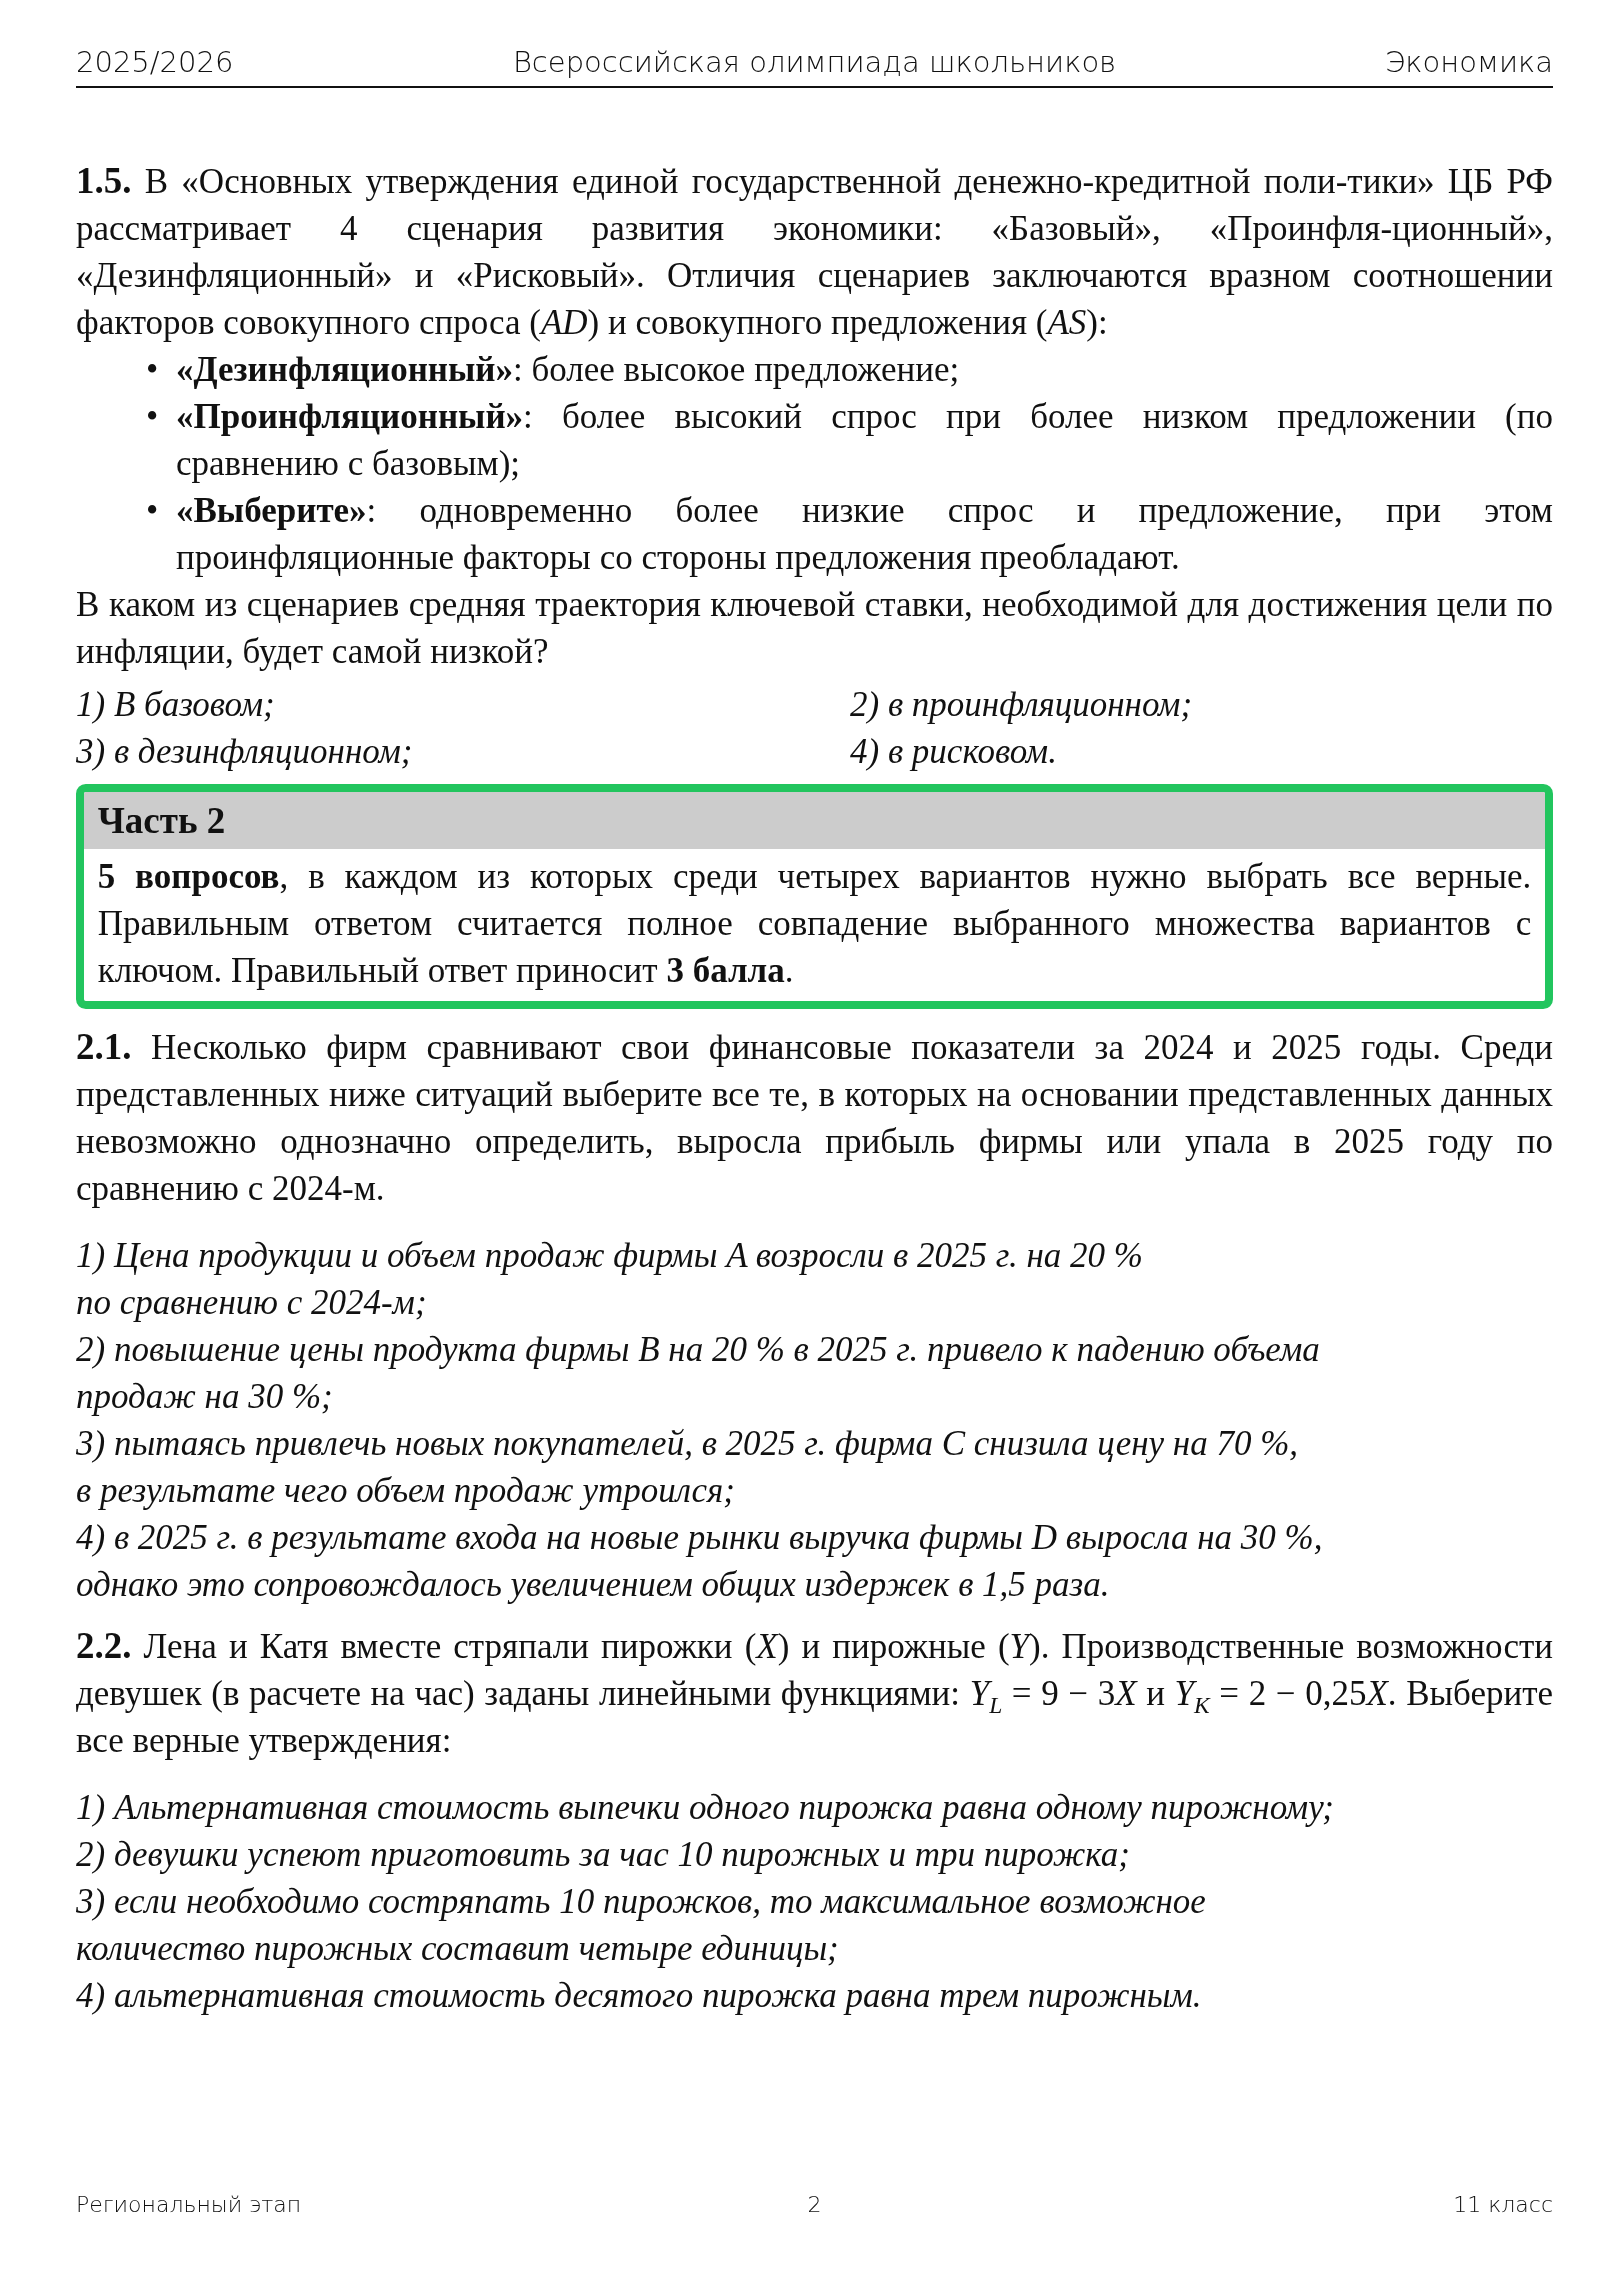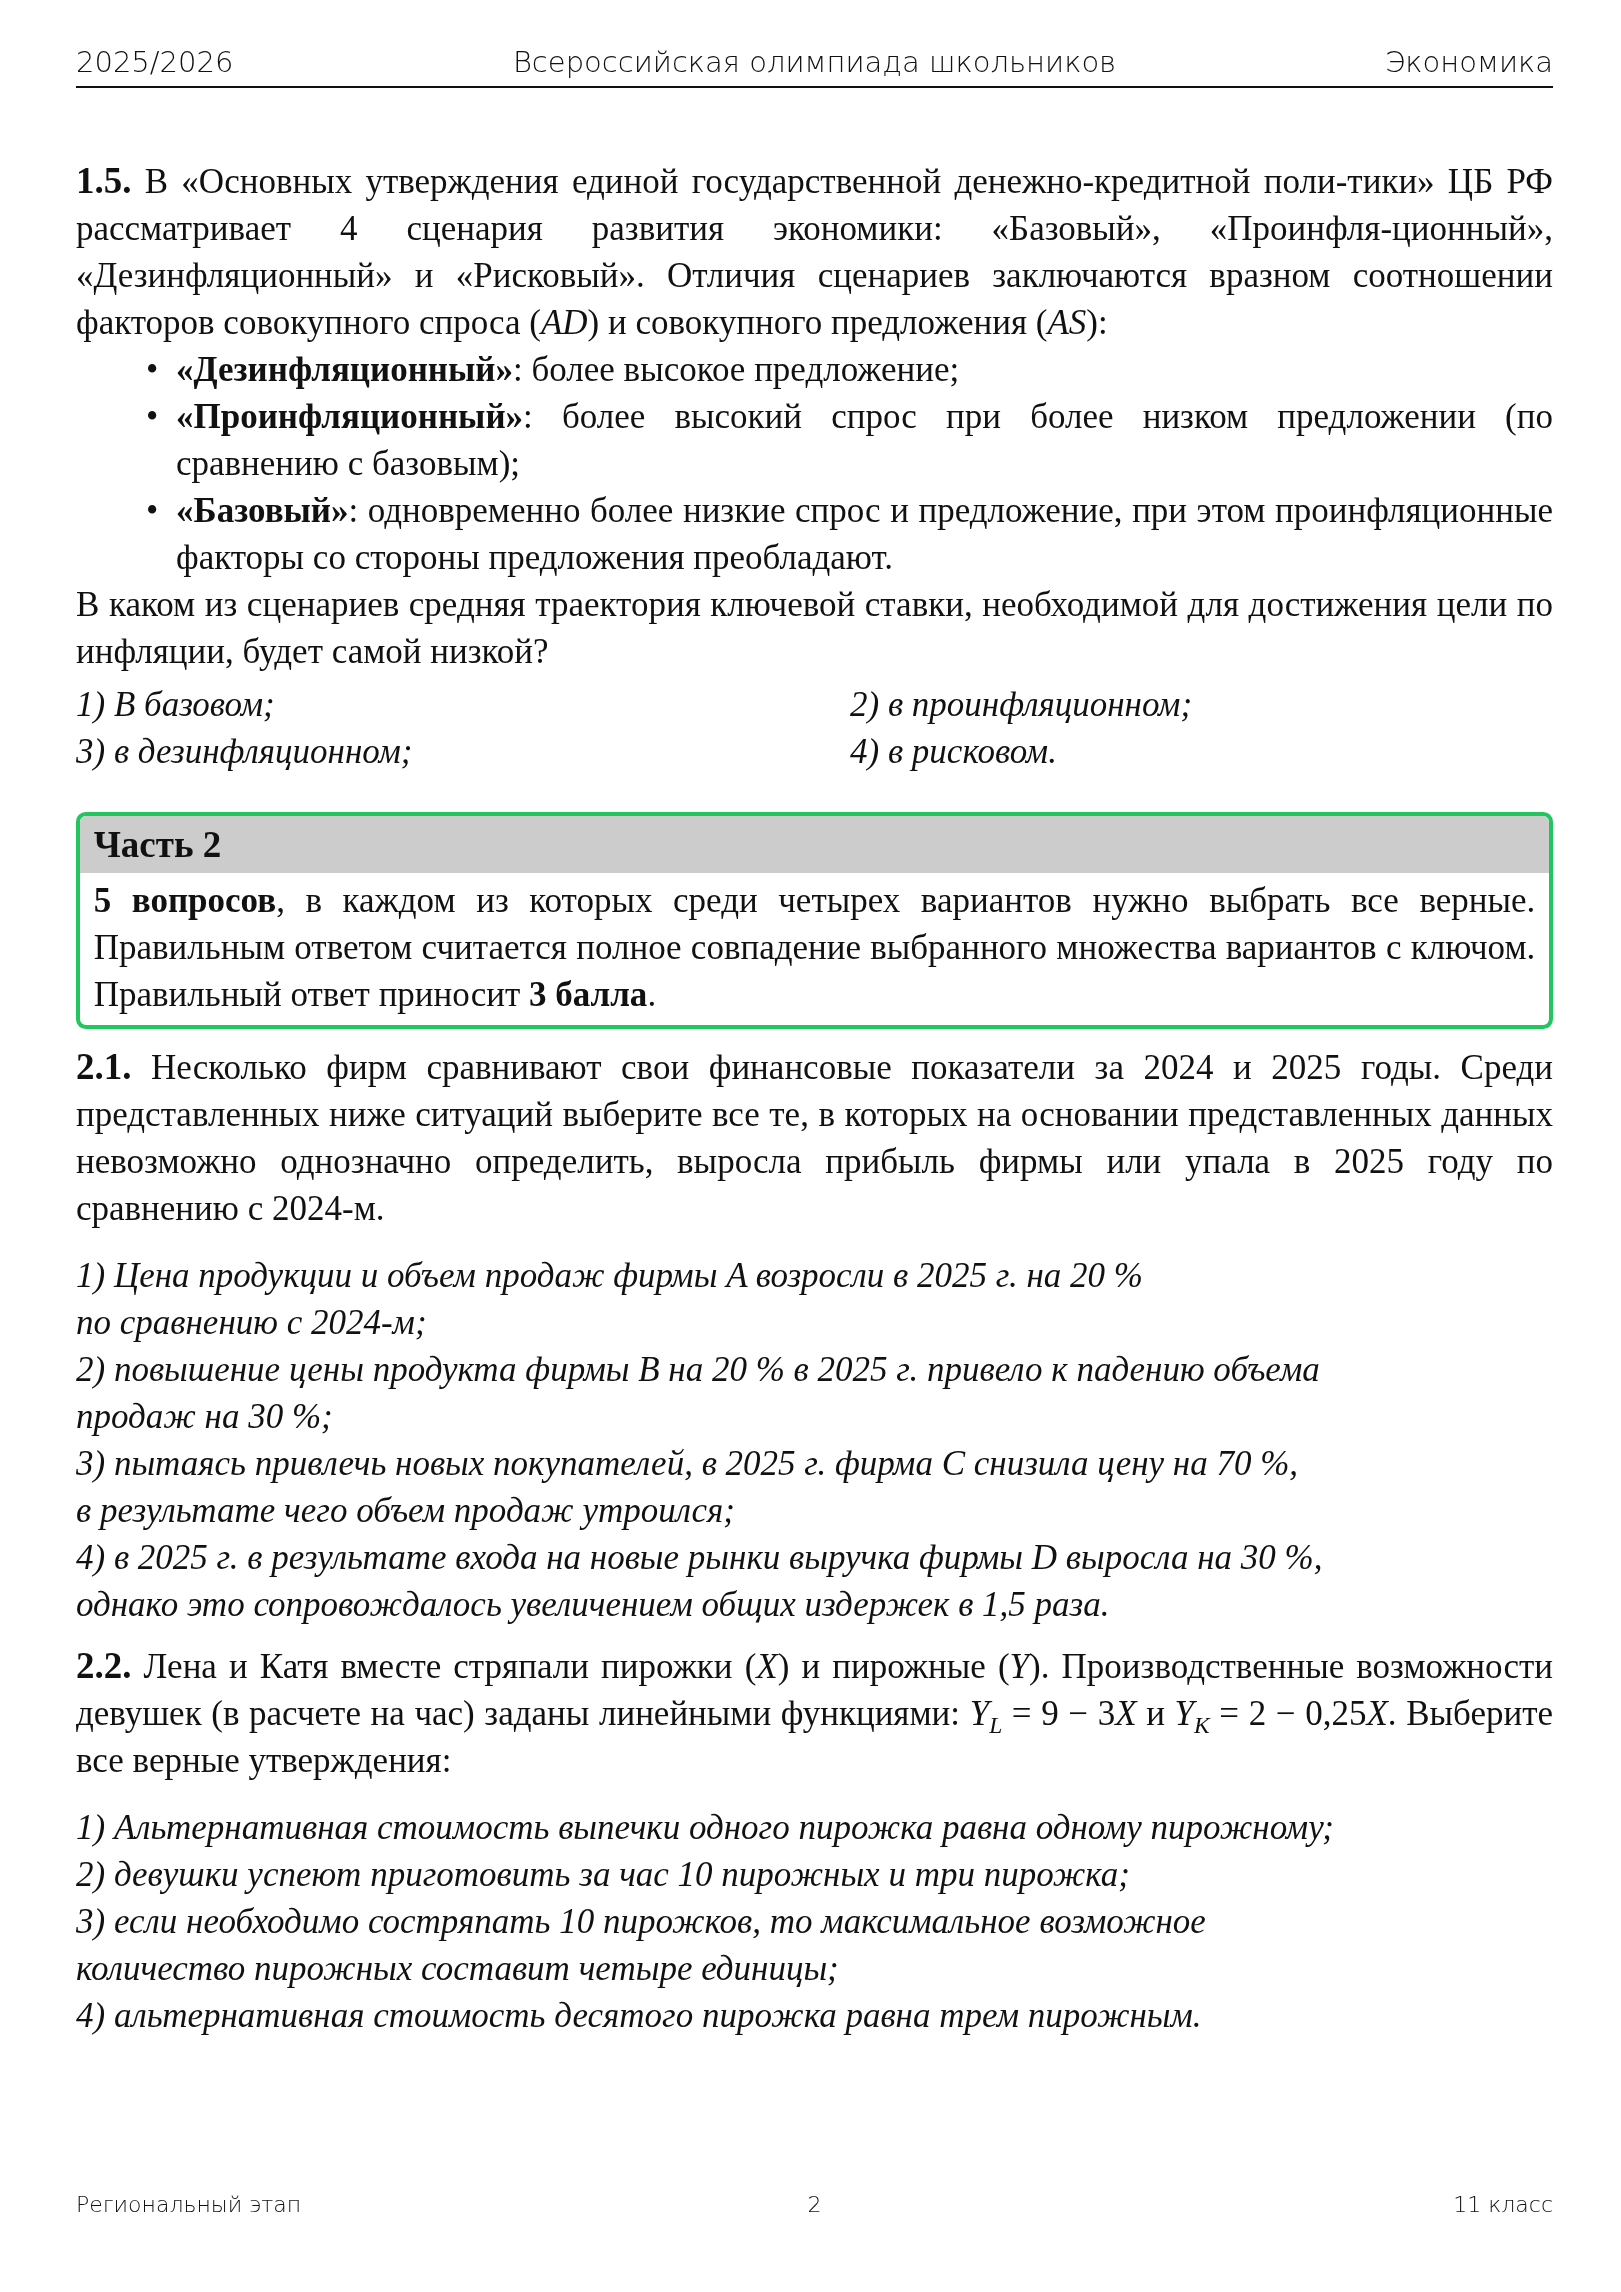--- a/index.html
+++ b/index.html
@@ -24,21 +24,21 @@
   .b { font-weight: bold; }
   .i { font-style: italic; }
   ul.bl { list-style: none; margin: 0; padding: 0 0 0 100px; }
   ul.bl li { position: relative; text-align: justify; }
   ul.bl li::before { content: "\2022"; position: absolute; left: -30px; top: 0; }
 
   .opts2 { display: grid; grid-template-columns: 774px 1fr; margin-top: 5.9px; font-style: italic; }
   .opt { white-space: nowrap; }
   .optlist { margin-top: 20px; font-style: italic; }
 
-  .box { margin-top: 37px; border: 4px solid #22c55e; border-radius: 9.8px; overflow: hidden; }
+  .box { margin-top: 9px; border: 8px solid #22c55e; border-radius: 9.8px; overflow: hidden; }
   .box .bh { background: #cccccc; padding: 3.9px 13.7px 0; height: 53px; font-weight: bold; font-size: 37px; line-height: 49px; }
   .box .bb { padding: 3.9px 13.7px 7.8px; text-align: justify; }
 
   .q { margin-top: 13.7px; }
   sub { font-size: 23.5px; line-height: 0; }
 </style>
 </head>
 <body>
 
 <div class="page">
@@ -53,21 +53,21 @@
 
     <div>
       <p class="p">
         <span class="num">1.5.</span>
         <span>В «Основных утверждения единой государственной денежно-кредитной поли-</span><span>тики» ЦБ РФ рассматривает 4 сценария развития экономики: «Базовый», «Проинфля-</span><span>ционный», «Дезинфляционный» и «Рисковый». Отличия сценариев заключаются в</span><span>разном соотношении факторов совокупного спроса (</span><span class="i">AD</span><span>) и совокупного предложения</span>
         <span>(</span><span class="i">AS</span><span>):</span>
       </p>
       <ul class="bl">
         <li><span class="b">«Дезинфляционный»</span><span>: более высокое предложение;</span></li>
         <li><span class="b">«Проинфляционный»</span><span>: более высокий спрос при более низком предложении (по сравнению с базовым);</span></li>
-        <li><span class="b">«Базовый»</span><span>: одновременно более низкие спрос и предложение, при этом проинфляционные факторы со стороны предложения преобладают.</span></li>
+        <li><span class="b">«Выберите»</span><span>: одновременно более низкие спрос и предложение, при этом проинфляционные факторы со стороны предложения преобладают.</span></li>
       </ul>
       <p class="p">В каком из сценариев средняя траектория ключевой ставки, необходимой для достижения цели по инфляции, будет самой низкой?</p>
       <div class="opts2">
         <div class="opt">1) В базовом;</div>
         <div class="opt">2) в проинфляционном;</div>
         <div class="opt">3) в дезинфляционном;</div>
         <div class="opt">4) в рисковом.</div>
       </div>
     </div>
 

